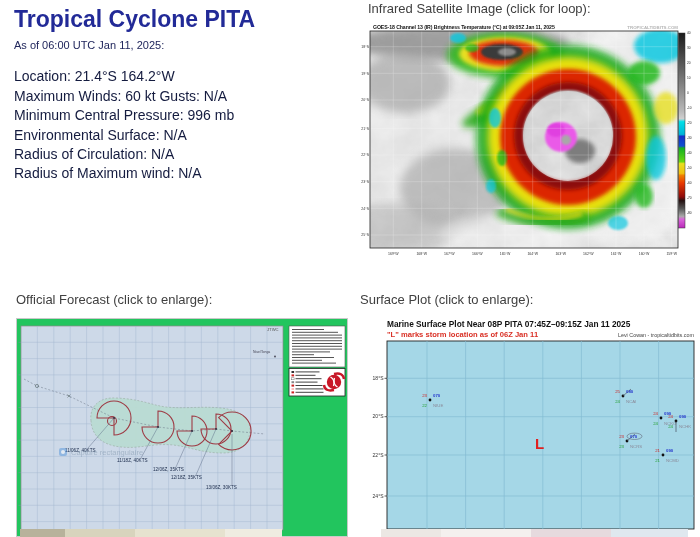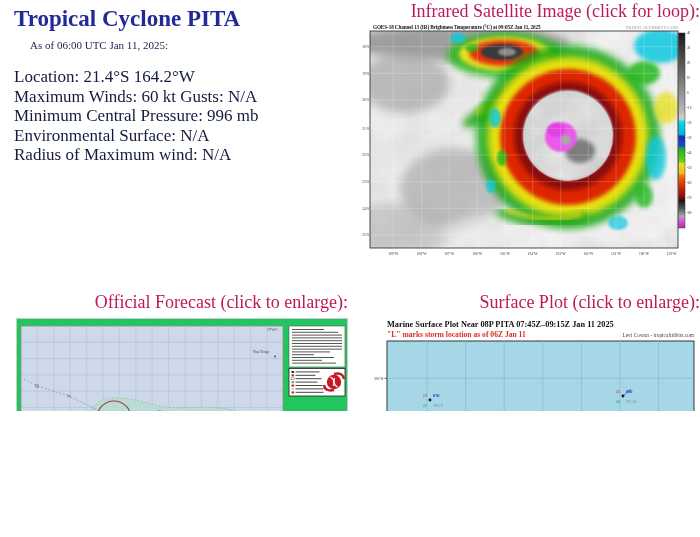--- a/index.html
+++ b/index.html
@@ -1,24 +1,24 @@
 <!DOCTYPE html>
 <html><head>
 <meta charset="utf-8">
 <style>
   html,body{margin:0;padding:0;background:#fff;}
-  .page{position:relative;width:700px;height:411px;background:#ffffff;overflow:hidden;
-        font-family:Liberation Serif, serif;}
+  .page{position:relative;width:700px;height:537px;background:#ffffff;overflow:hidden;
+        font-family:Liberation Sans, sans-serif;}
   
   .storm-info{position:absolute;left:14px;top:6px;width:348px;}
   .storm-title{font-size:23px;font-weight:600;color:#222a97;margin:0 0 7px 0;line-height:1.15;}
-  .storm-asof{font-size:11px;color:#20265c;margin:0 0 16px 16px;}
-  .storm-stats{font-size:17px;color:#141b3f;line-height:19.4px;}
+  .storm-asof{font-size:11px;color:#20265c;margin:0 0 16px 0;}
+  .storm-stats{font-size:14px;color:#141b3f;line-height:19.4px;}
   
-  .sec-heading{position:absolute;font-size:18px;color:#be185d;text-align:right;}
+  .sec-heading{position:absolute;font-size:13px;color:#404040;text-align:left;}
   .sat-heading{left:368px;top:1px;width:332px;}
   .fc-heading{left:16px;top:292px;width:332px;}
   .sp-heading{left:360px;top:292px;width:340px;}
   
   .sat-panel{position:absolute;left:360px;top:18px;width:340px;height:240px;cursor:pointer;}
   .fc-panel{position:absolute;left:16px;top:318px;width:332px;height:219px;background:#22c55e;
             border:1px solid #c9c9c9;box-sizing:border-box;cursor:pointer;}
   .sp-panel{position:absolute;left:366px;top:315px;width:340px;height:222px;cursor:pointer;}
   svg{display:block;}
   
@@ -31,20 +31,21 @@
 <div class="page">
 
   <div class="storm-info">
     <h1 class="storm-title">Tropical Cyclone PITA</h1>
     <div class="storm-asof">As of 06:00 UTC Jan 11, 2025:</div>
     <div class="storm-stats">
       <div>Location: 21.4°S 164.2°W</div>
       <div>Maximum Winds: 60 kt  Gusts: N/A</div>
       <div>Minimum Central Pressure: 996 mb</div>
       <div>Environmental Surface: N/A</div>
+      <div>Radius of Circulation: N/A</div>
       <div>Radius of Maximum wind: N/A</div>
     </div>
   </div>
 
   <div class="sec-heading sat-heading">Infrared Satellite Image (click for loop):</div>
   <div class="sec-heading sp-heading">Surface Plot (click to enlarge):</div>
   <div class="sec-heading fc-heading">Official Forecast (click to enlarge):</div>
 
   <div class="sat-panel">
   <svg width="340" height="240" viewBox="0 0 340 240">

